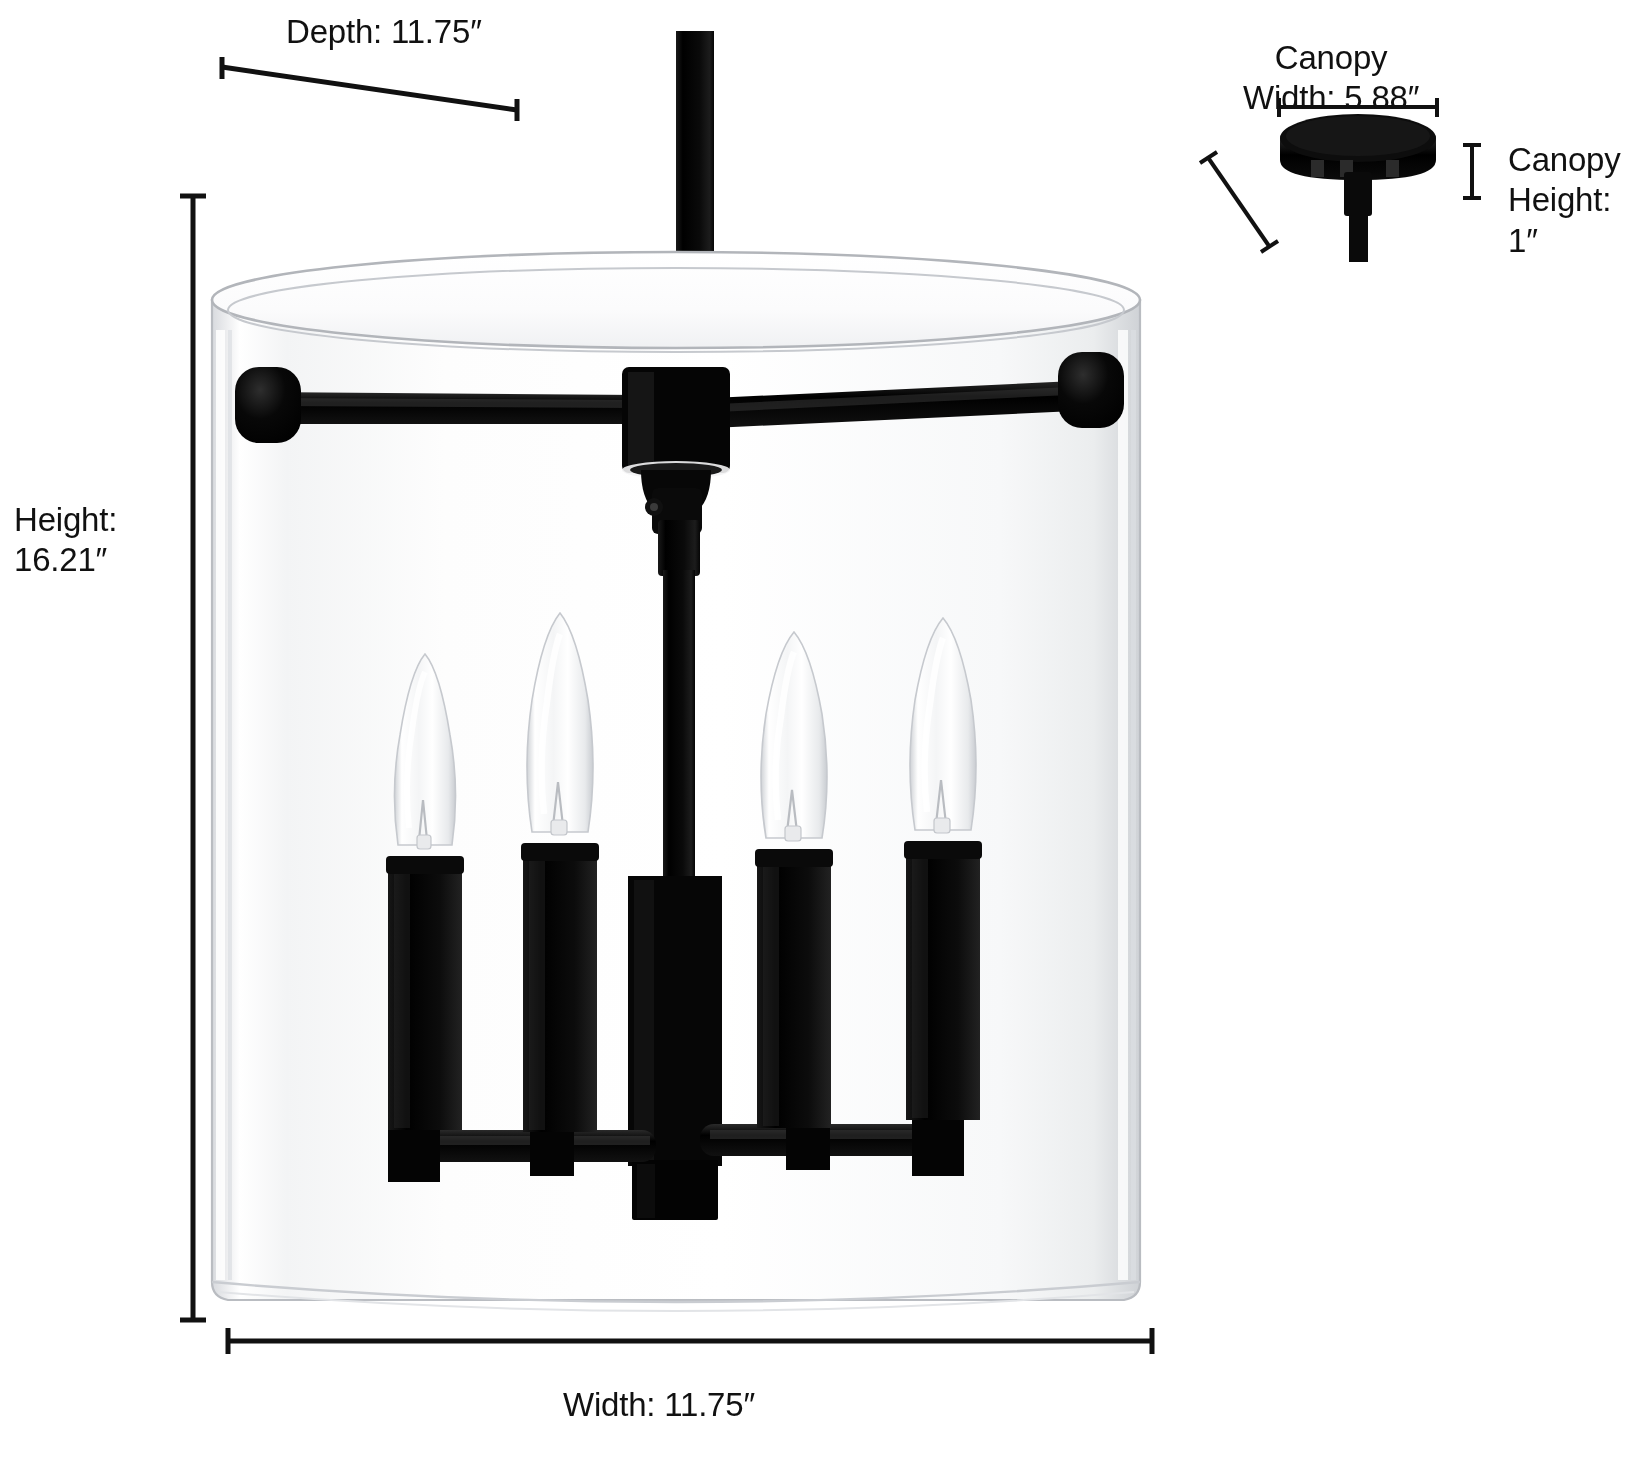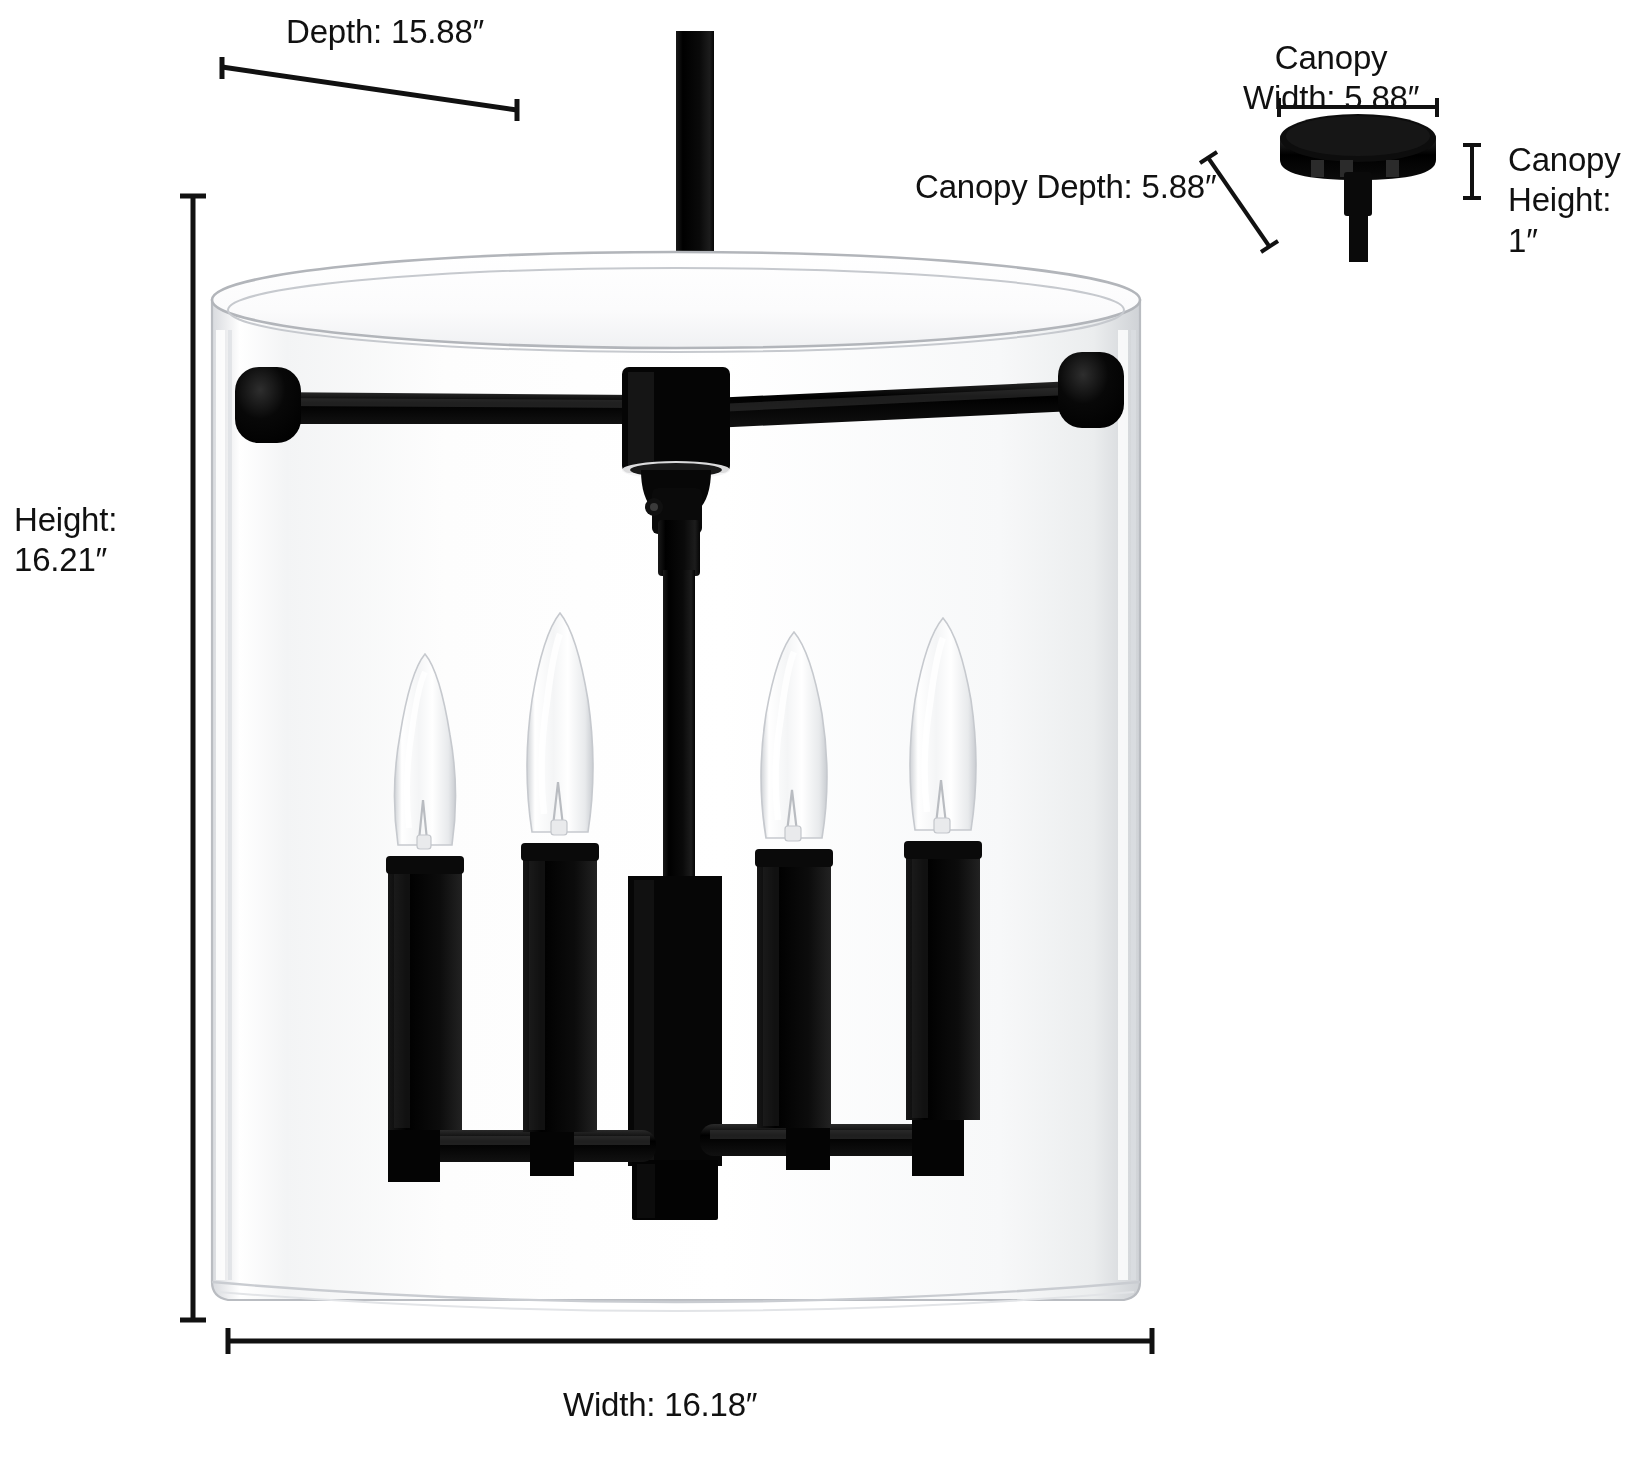--- a/index.html
+++ b/index.html
@@ -264,28 +264,27 @@
       <line x1="1261" y1="252" x2="1278" y2="241" stroke="#111111" stroke-width="4"></line>
     </g>
 
     <g>
       <line x1="1472" y1="145" x2="1472" y2="198" stroke="#111111" stroke-width="4"></line>
       <line x1="1463" y1="145" x2="1481" y2="145" stroke="#111111" stroke-width="4"></line>
       <line x1="1463" y1="198" x2="1481" y2="198" stroke="#111111" stroke-width="4"></line>
     </g>
   </svg>
 
-  <div class="dim-label lbl-depth">Depth: 15.88″</div>
+  <div class="dim-label lbl-depth">Depth: 11.75″</div>
 
   <div class="dim-label lbl-canopy-w">Canopy
 Width: 5.88″</div>
 
-  <div class="dim-label lbl-canopy-d">Canopy Depth: 5.88″</div>
 
   <div class="dim-label lbl-canopy-h">Canopy
 Height: 1″</div>
 
   <div class="dim-label lbl-height">Height:
 16.21″</div>
 
-  <div class="dim-label lbl-width">Width: 16.18″</div>
+  <div class="dim-label lbl-width">Width: 11.75″</div>
 
 </div>
 
 </body></html>

